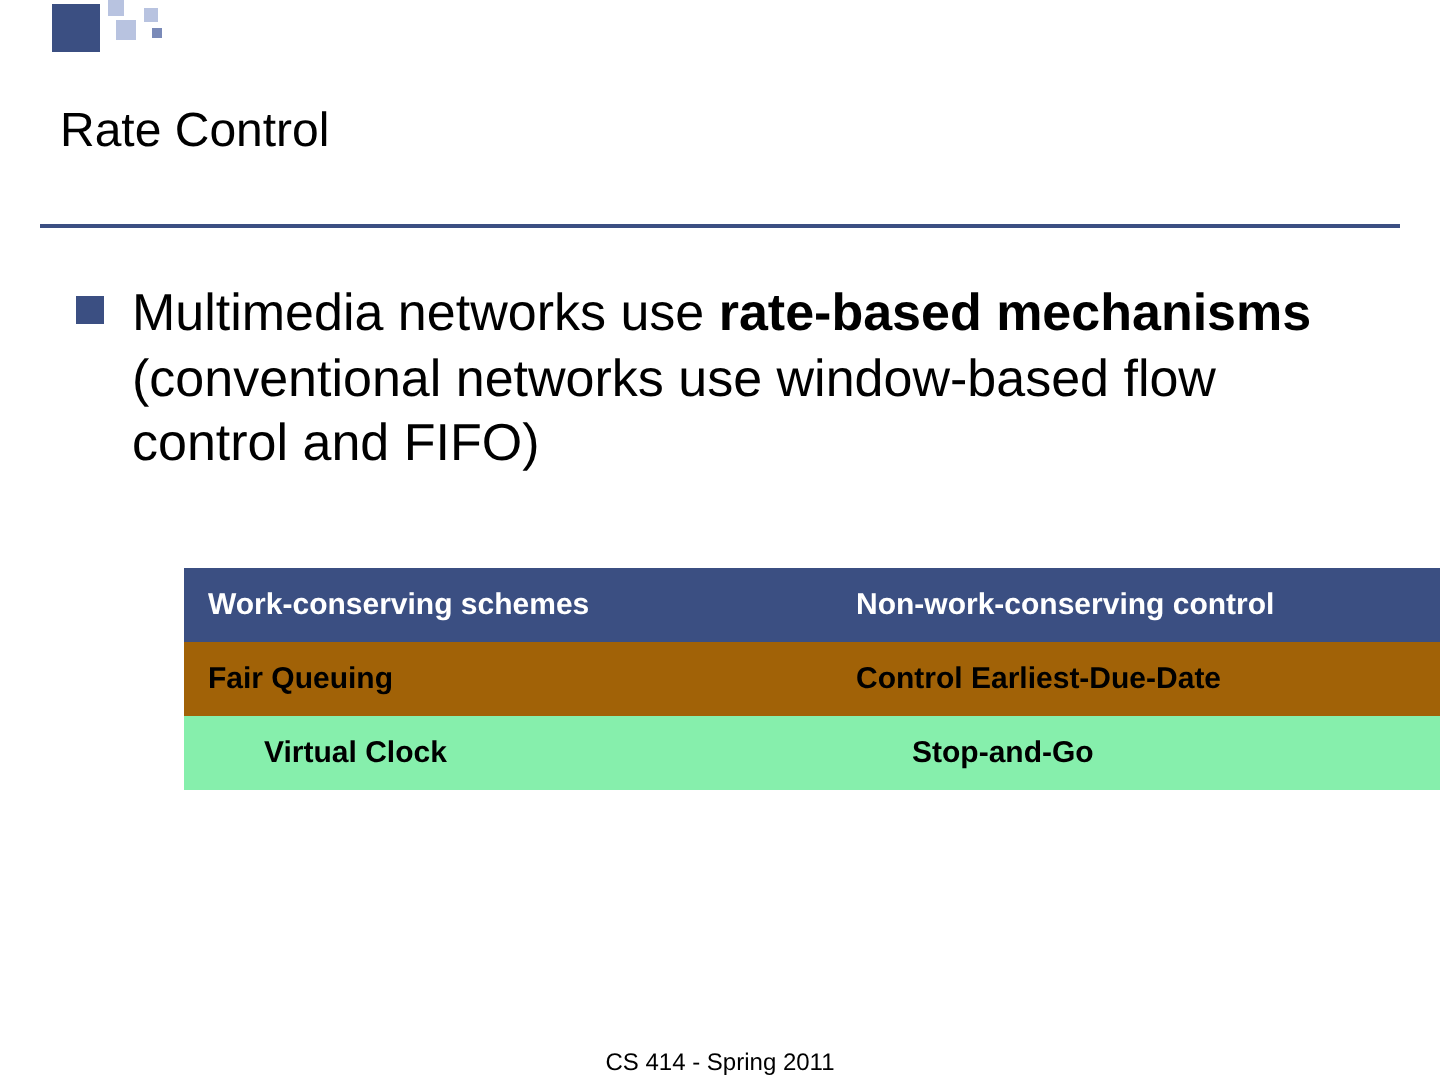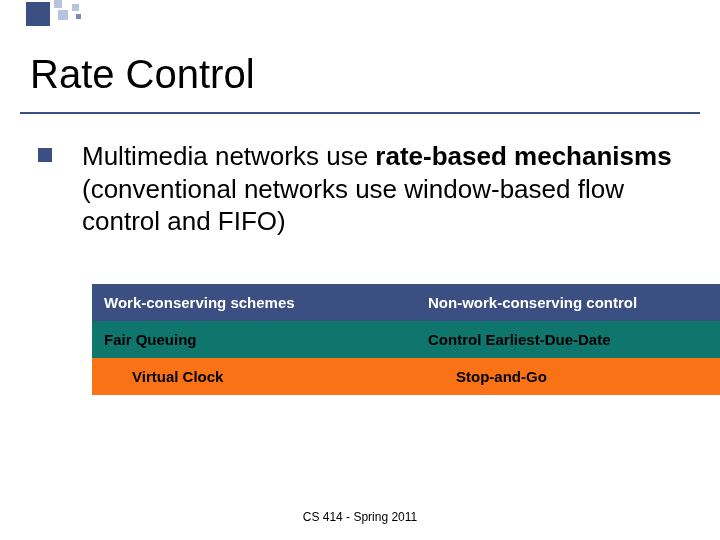--- a/index.html
+++ b/index.html
@@ -7,37 +7,37 @@
   .slide { width: 720px; height: 540px; position: relative; }
 
   .decor { position: absolute; top: 0; left: 18px; width: 120px; height: 36px; }
   .big-square { width: 24px; height: 24px; background: #3b4f82; position: absolute; top: 2px; left: 8px; }
   .sq { position: absolute; background: #b8c3e0; }
   .sq.a { width: 8px; height: 8px; top: 0; left: 36px; }
   .sq.b { width: 10px; height: 10px; top: 10px; left: 40px; }
   .sq.c { width: 7px; height: 7px; top: 4px; left: 54px; }
   .sq.d { width: 5px; height: 5px; top: 14px; left: 58px; background: #7a8ab8; }
 
-  .title { position: absolute; top: 52px; left: 30px; font-size: 40px; font-weight: 400; }
+  .title { position: absolute; top: 52px; left: 30px; font-size: 24px; font-weight: 400; }
   .rule { position: absolute; top: 112px; left: 20px; width: 680px; height: 0; border-top: 2px solid #3b4f82; }
 
   .body { position: absolute; top: 140px; left: 38px; right: 38px; }
-  .bullet-row { display: flex; align-items: flex-start; gap: 30px; }
+  .bullet-row { display: flex; align-items: flex-start; gap: 14px; }
   .bullet-marker { width: 14px; height: 14px; background: #3b4f82; margin-top: 8px; flex-shrink: 0; }
   .bullet-text { font-size: 26px; line-height: 1.25; }
   .bold { font-weight: 700; }
 
   .table { position: absolute; top: 284px; left: 92px; width: 648px; border-collapse: collapse; }
   .table td { font-family: Arial, Helvetica, sans-serif; font-size: 15px; font-weight: 700; padding: 10px 12px; }
   .hdr td { background: #3b4f82; color: #fff; }
-  .row-a td { background: #0f766e; }
-  .row-b td { background: #f97316; padding-left: 40px; }
+  .row-a td { background: #a16207; }
+  .row-b td { background: #86efac; padding-left: 40px; }
   .col1 { width: 50%; }
 
-  .footer { position: absolute; bottom: 16px; width: 100%; text-align: center; font-size: 12px; color: #000; }
+  .footer { position: absolute; bottom: 2px; width: 100%; text-align: center; font-size: 12px; color: #000; }
 </style>
 </head>
 <body>
 
 <div class="slide">
 
   <div class="decor">
     <div class="big-square"></div>
     <div class="sq a"></div>
     <div class="sq b"></div>

